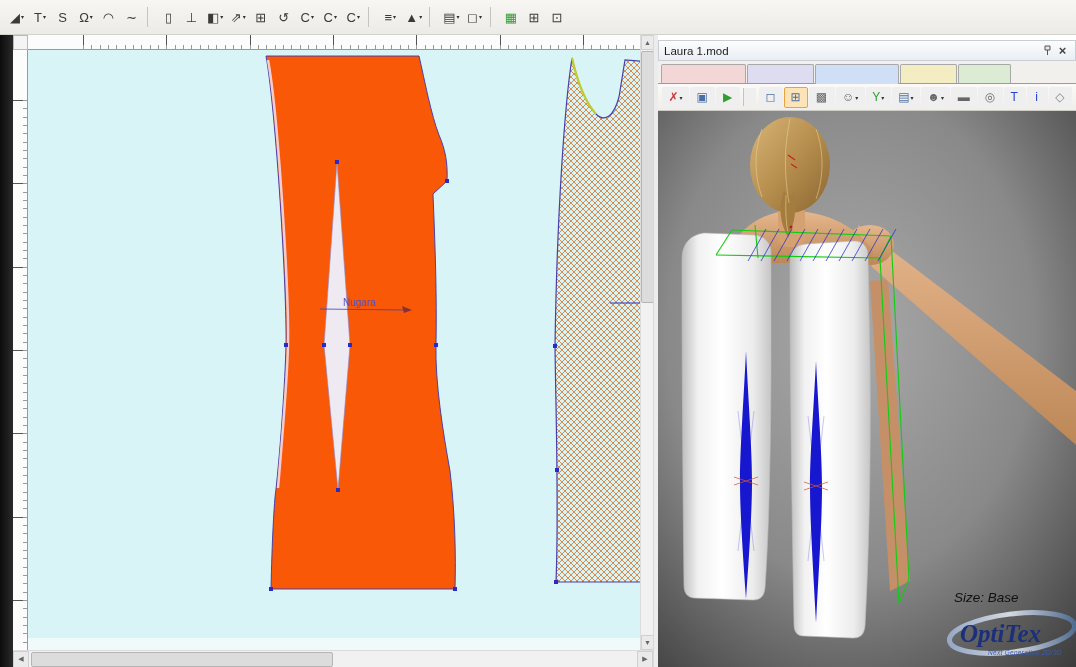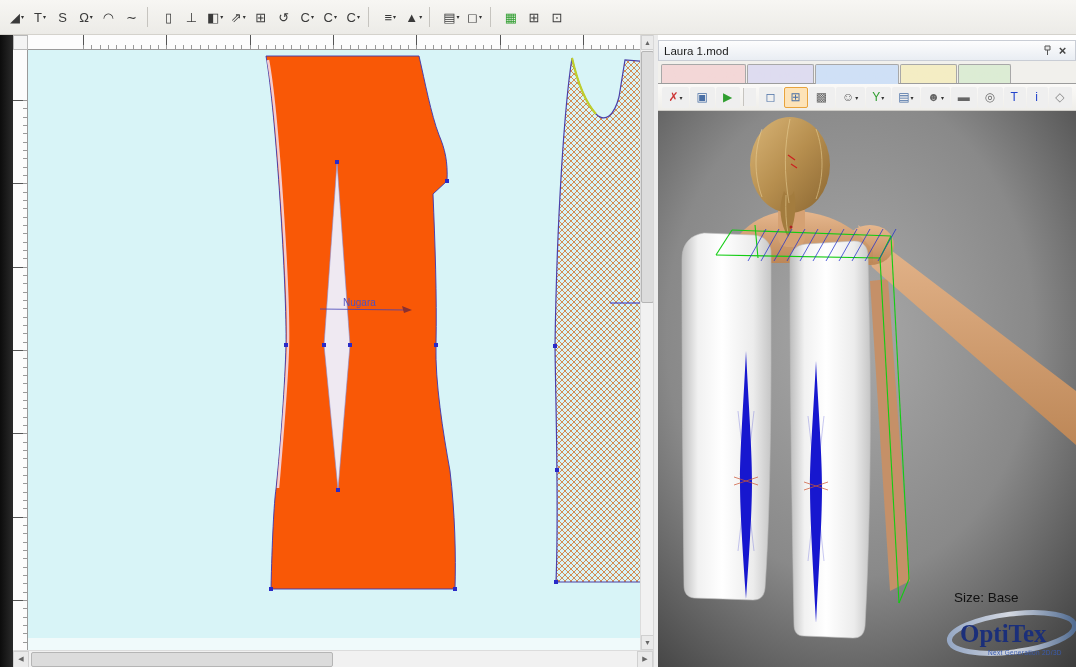--- a/index.html
+++ b/index.html
@@ -62,21 +62,21 @@
   .pin-btn,.close-btn{width:15px;height:15px;display:flex;align-items:center;justify-content:center;color:#444;}
   .close-btn{font-size:13px;font-weight:bold;}
   .tabsbar{flex:0 0 23px;height:23px;background:#f1f0ec;border-bottom:1px solid #9c9c9c;display:flex;align-items:flex-end;padding:2px 2px 0 3px;box-sizing:border-box;}
   .tab{padding:3px 8px 3px 8px;font-size:11px;color:#222;border:1px solid #a8a8a8;border-bottom:none;border-radius:2px 2px 0 0;margin-right:1px;white-space:nowrap;}
   .tab.active{font-weight:bold;color:#15358c;padding-top:4px;position:relative;top:1px;}
   .toolbar3d{flex:0 0 27px;height:27px;background:linear-gradient(#fbfaf8,#efeeea);border-bottom:1px solid #cfcdc8;display:flex;align-items:center;padding:0 4px;gap:1px;box-sizing:border-box;}
   .t3btn{min-width:21px;height:21px;display:flex;align-items:center;justify-content:center;font-size:12px;color:#444;border:1px solid transparent;border-radius:2px;}
   .t3btn .caret{font-size:6px;color:#333;margin-left:1px;}
   .t3btn.sep{min-width:0;width:6px;height:18px;border:none;border-left:1px solid #c6c4bf;margin:0 2px;border-radius:0;}
   .t3btn.pressed{background:#fde3b8;border:1px solid #e8a33d;}
-  .viewport3d{flex:1;position:relative;overflow:hidden;background:#14b8a6;}
+  .viewport3d{flex:1;position:relative;overflow:hidden;background:#14b8a6;font-style:italic;}
   .viewport3d svg{display:block;}
 </style>
 </head>
 <body>
 
 <div class="app">
 
   <div class="topbar">
 
       <button class="tbtn">

